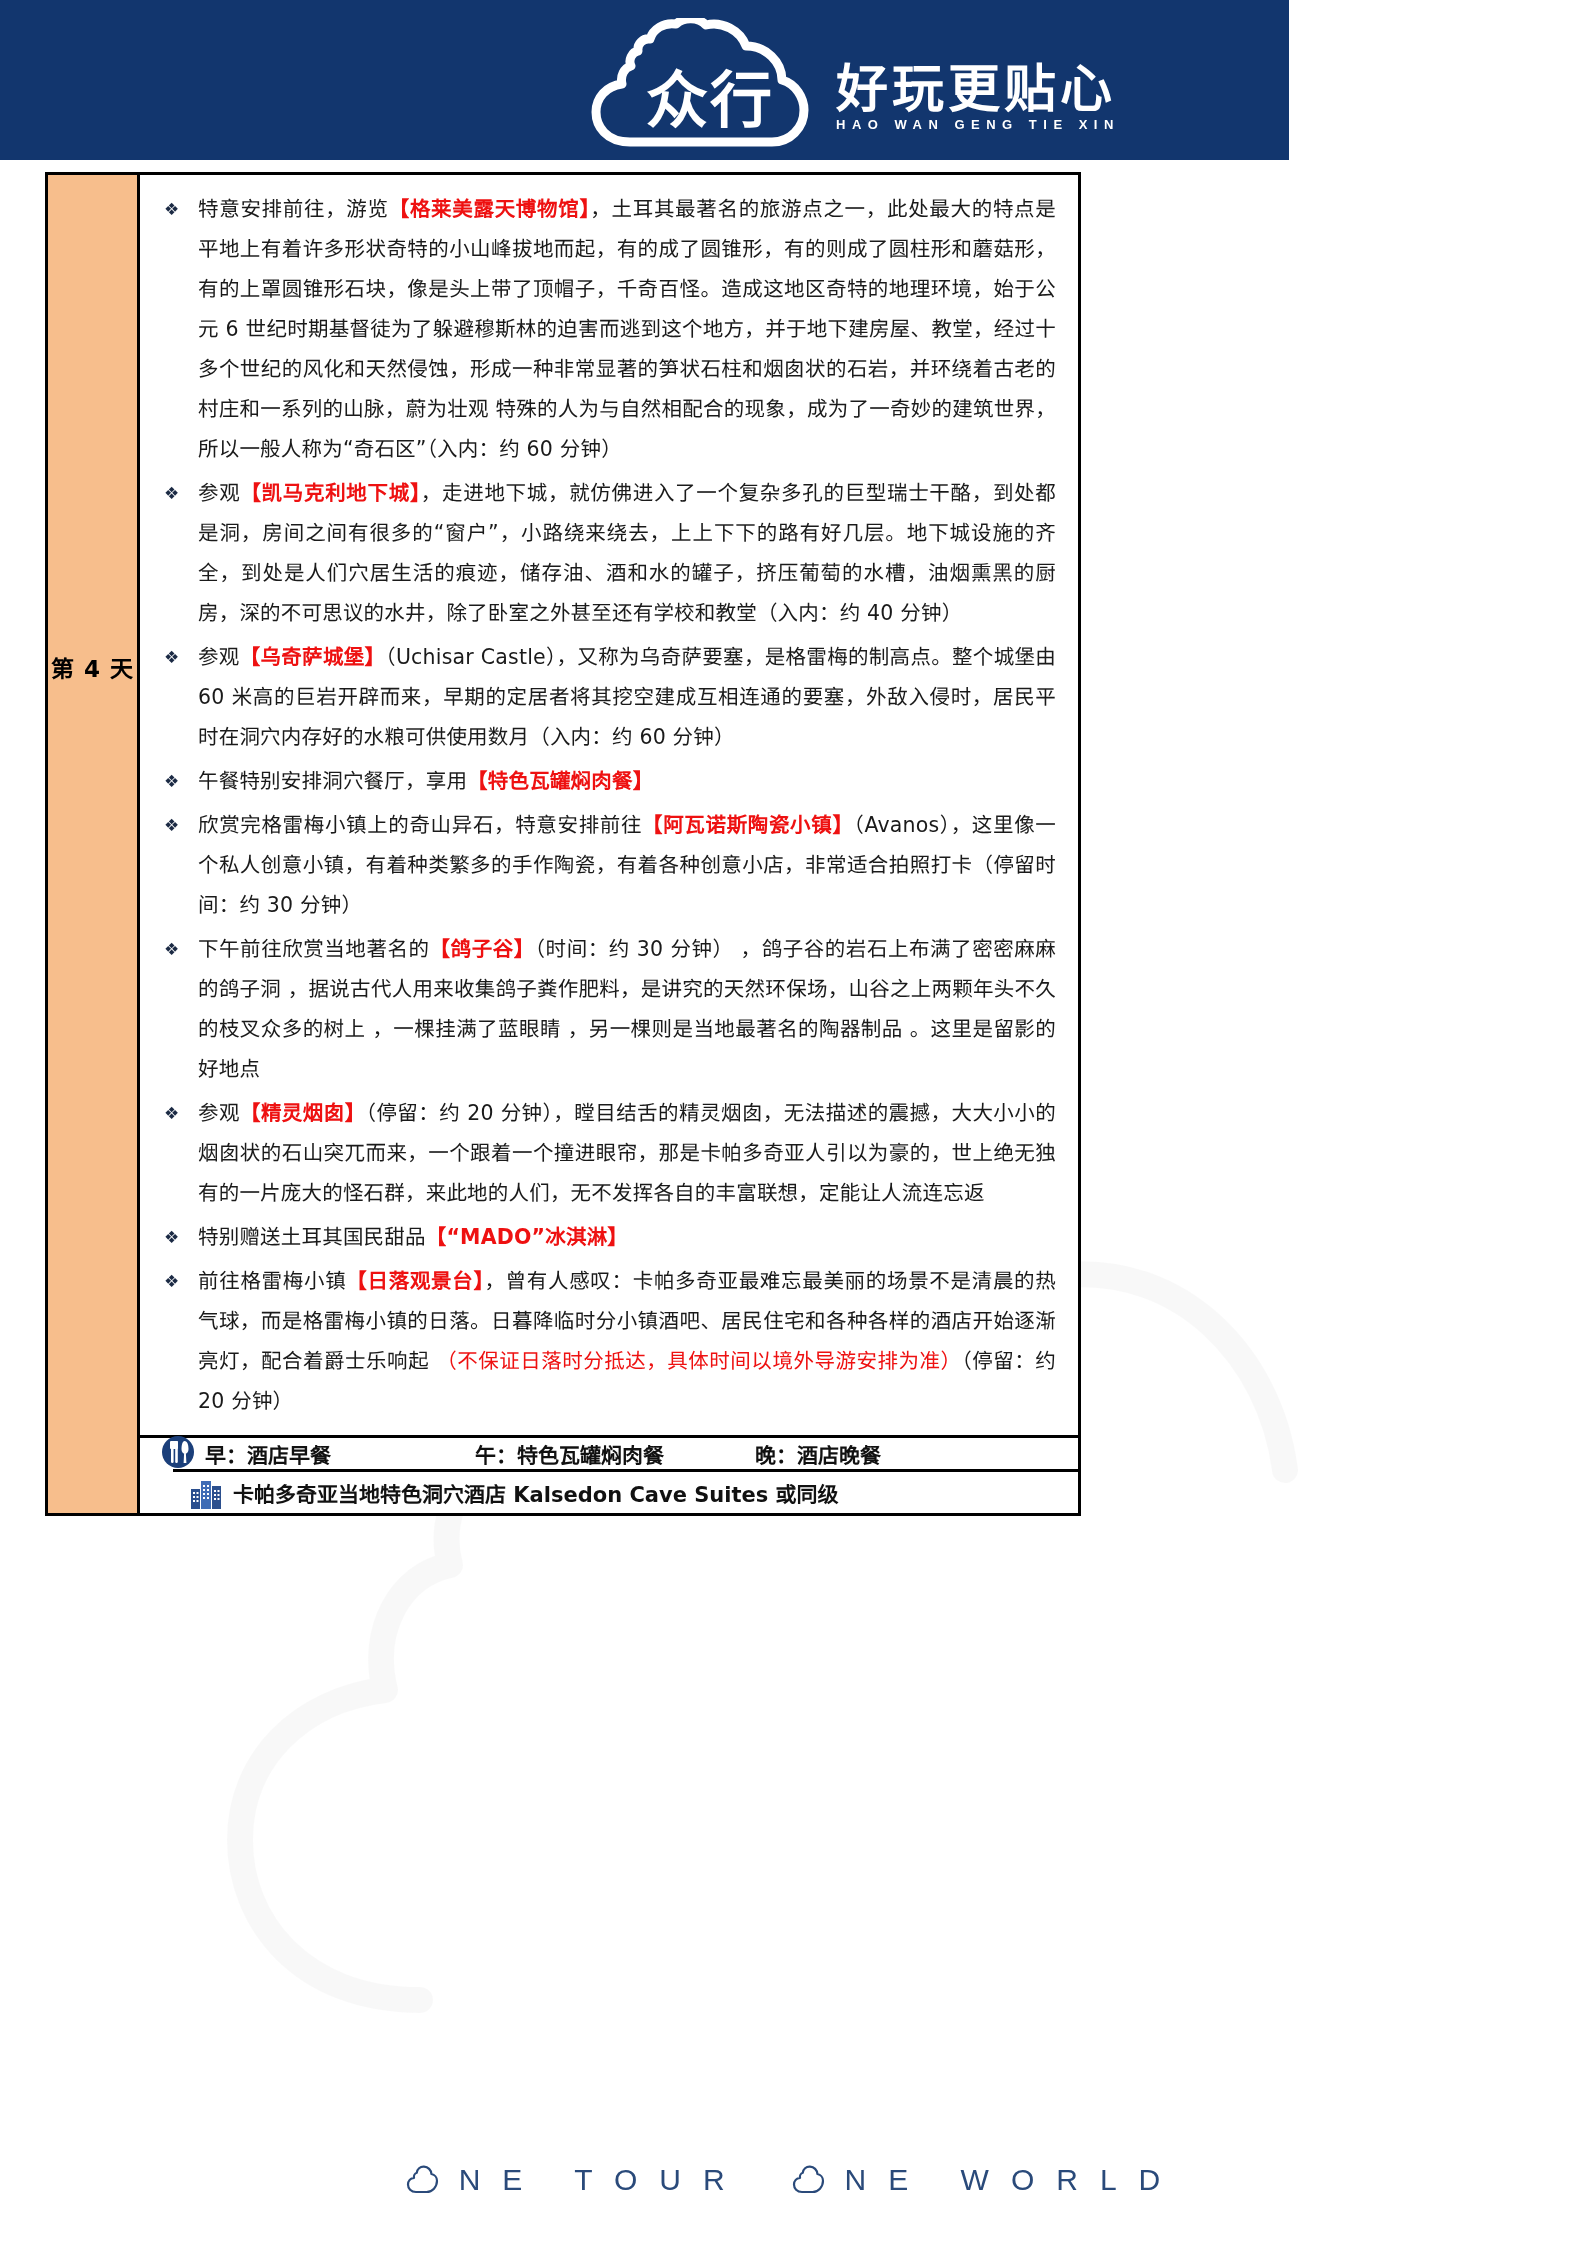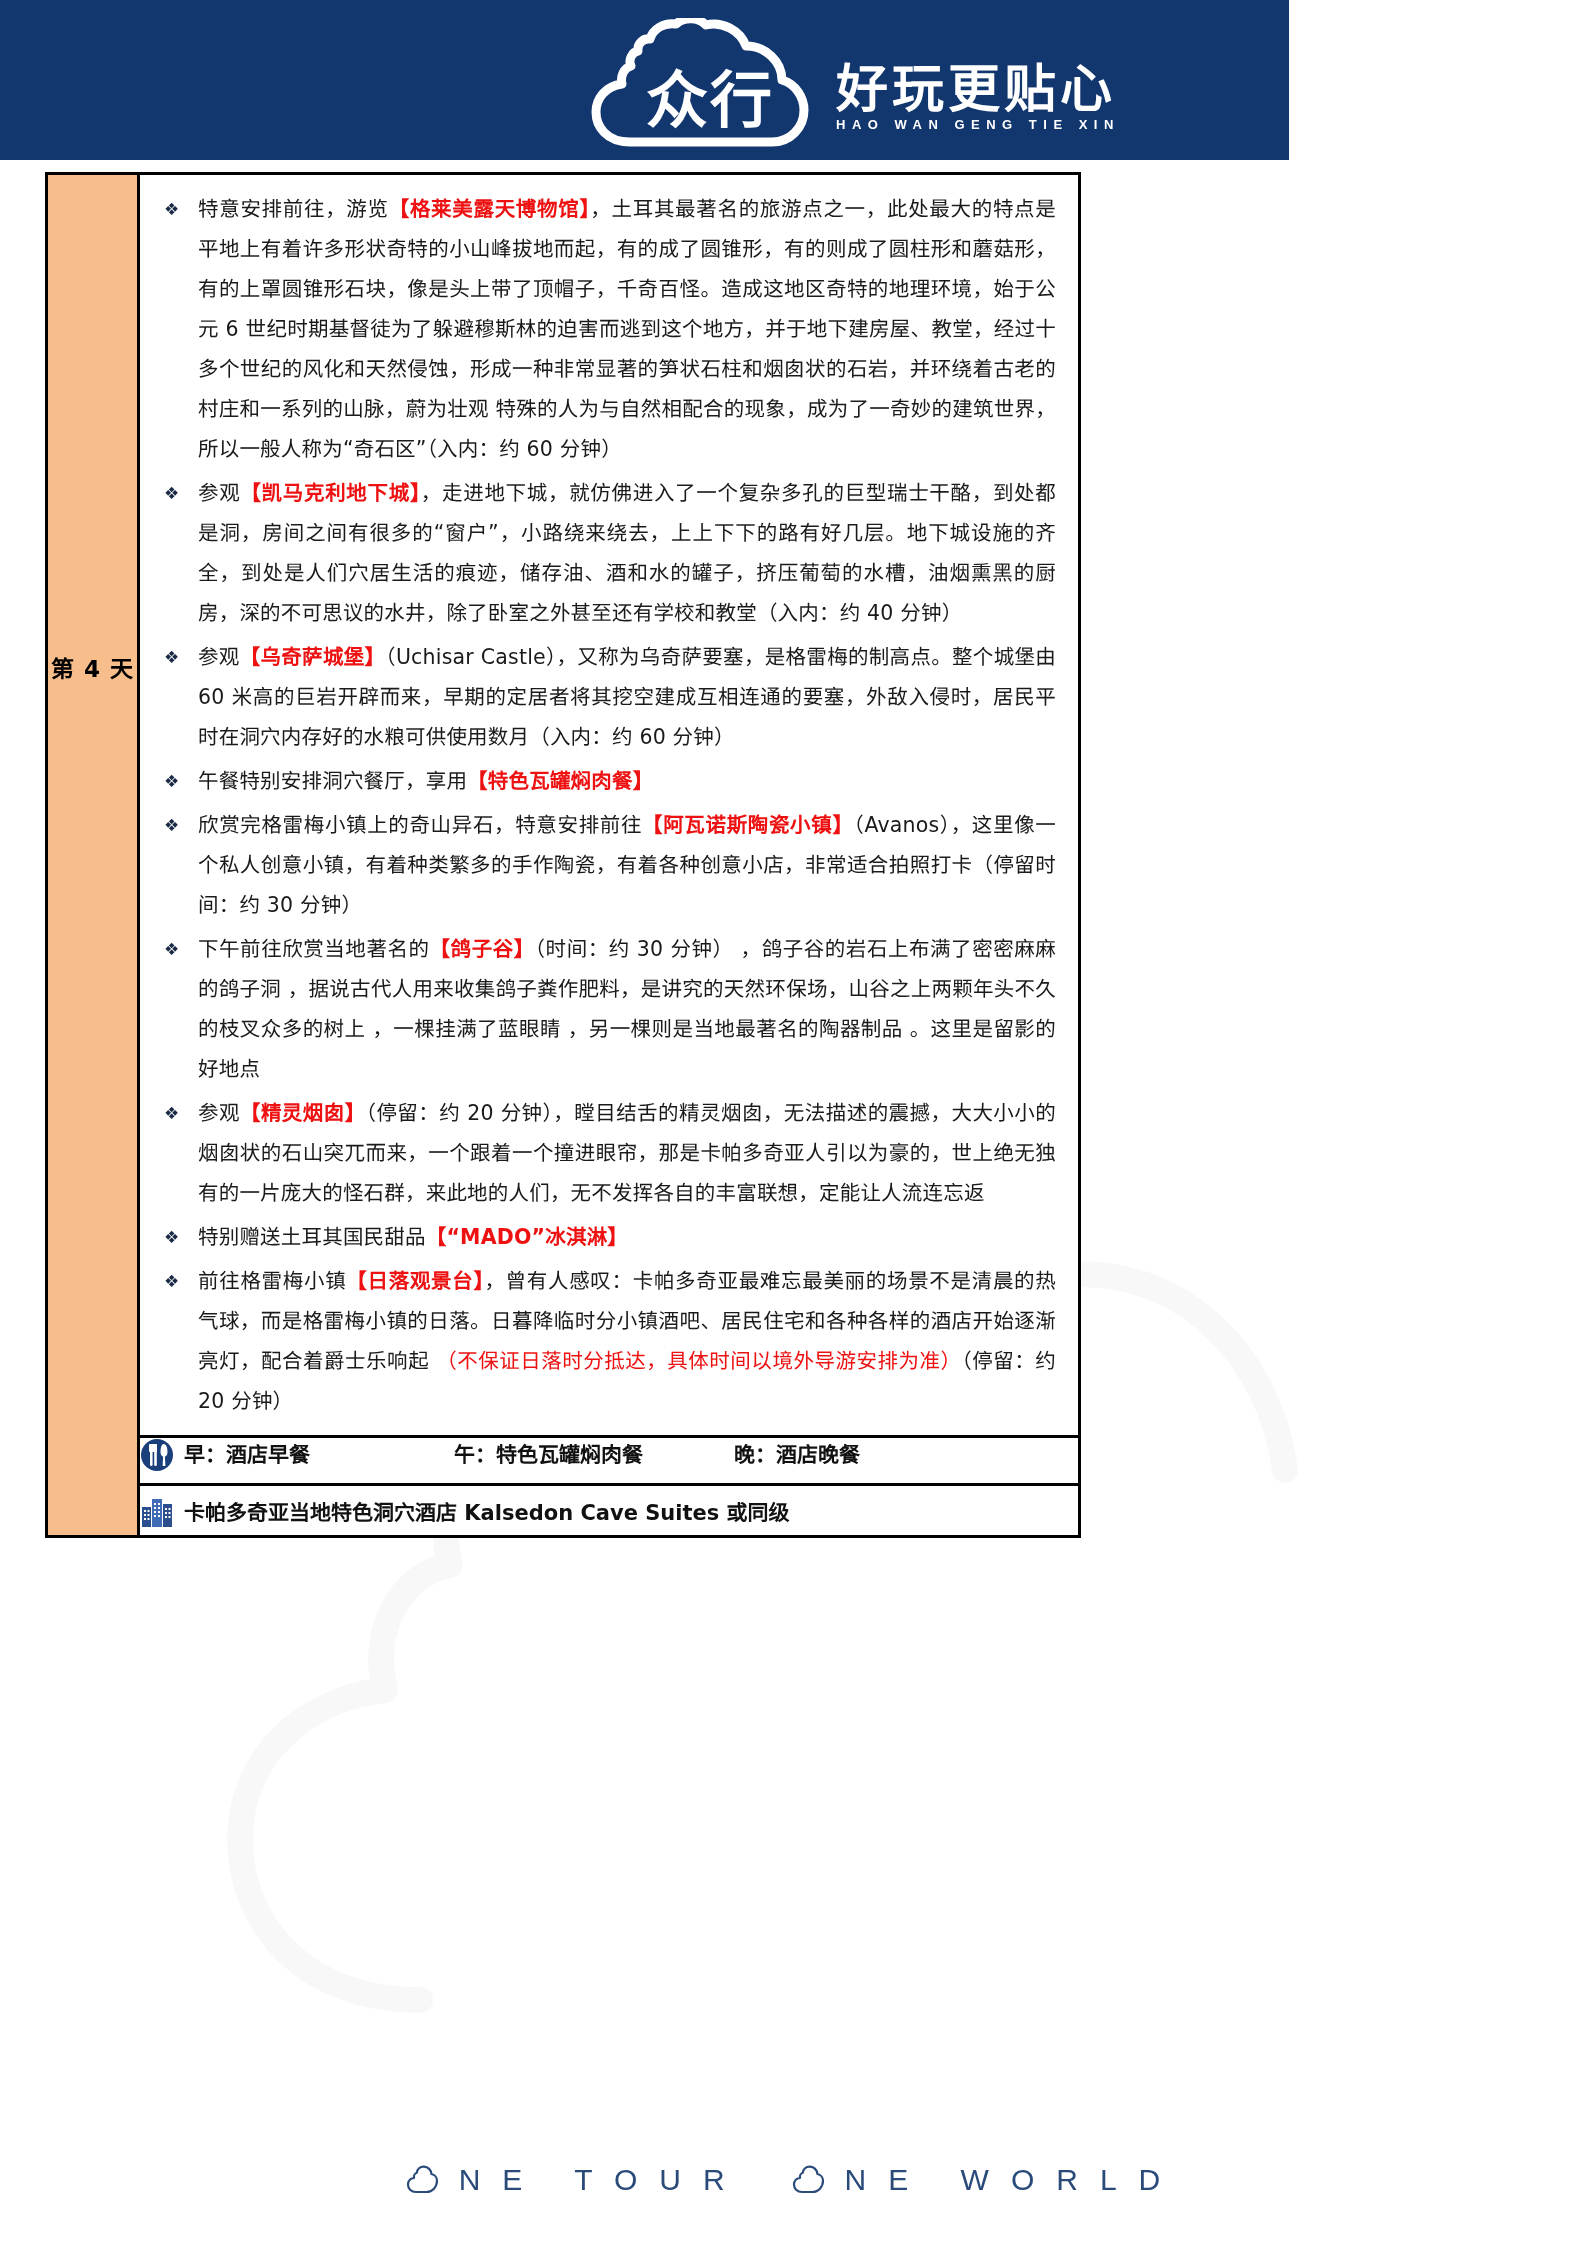--- a/index.html
+++ b/index.html
@@ -151,24 +151,24 @@
     text-justify:inter-ideograph;
     letter-spacing:0.2px;
     font-family:"DejaVu Sans","Liberation Sans",sans-serif;
   }
   .hl{color:#ee1111;font-weight:700;}
   .redtxt{color:#ee1111;}
 
   
   .meal-row{
     display:flex;
-    align-items:flex-start;
+    align-items:flex-end;
     border-top:3px solid #000000;
-    height:48px;
-    padding-left:0;
+    height:34px;
+    padding-left:21px;
     box-sizing:border-box;
   }
   .row-icon{
     flex:0 0 44px;
     display:flex;
     align-items:center;
     justify-content:flex-start;
   }
   .meal-items{
     flex:1 1 auto;
@@ -181,22 +181,24 @@
   }
   .meal-items span{display:inline-block;}
   .meal-b{width:270px;}
   .meal-l{width:280px;}
   .meal-d{width:240px;}
 
   .hotel-row{
     display:flex;
     align-items:center;
     border-top:3px solid #000000;
-    height:52px;
-    box-sizing:border-box;
+    height:44px;
+    padding-left:16px;
+    box-sizing:border-box;
+    margin-left:33px;
   }
   .hotel-text{
     flex:1 1 auto;
     font-size:21px;
     font-weight:700;
     color:#111111;
     font-family:"DejaVu Sans","Liberation Sans",sans-serif;
   }
 
   

